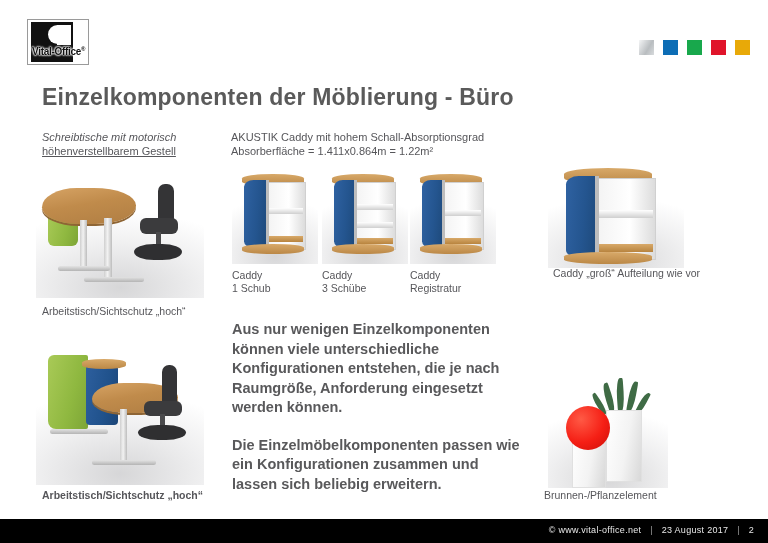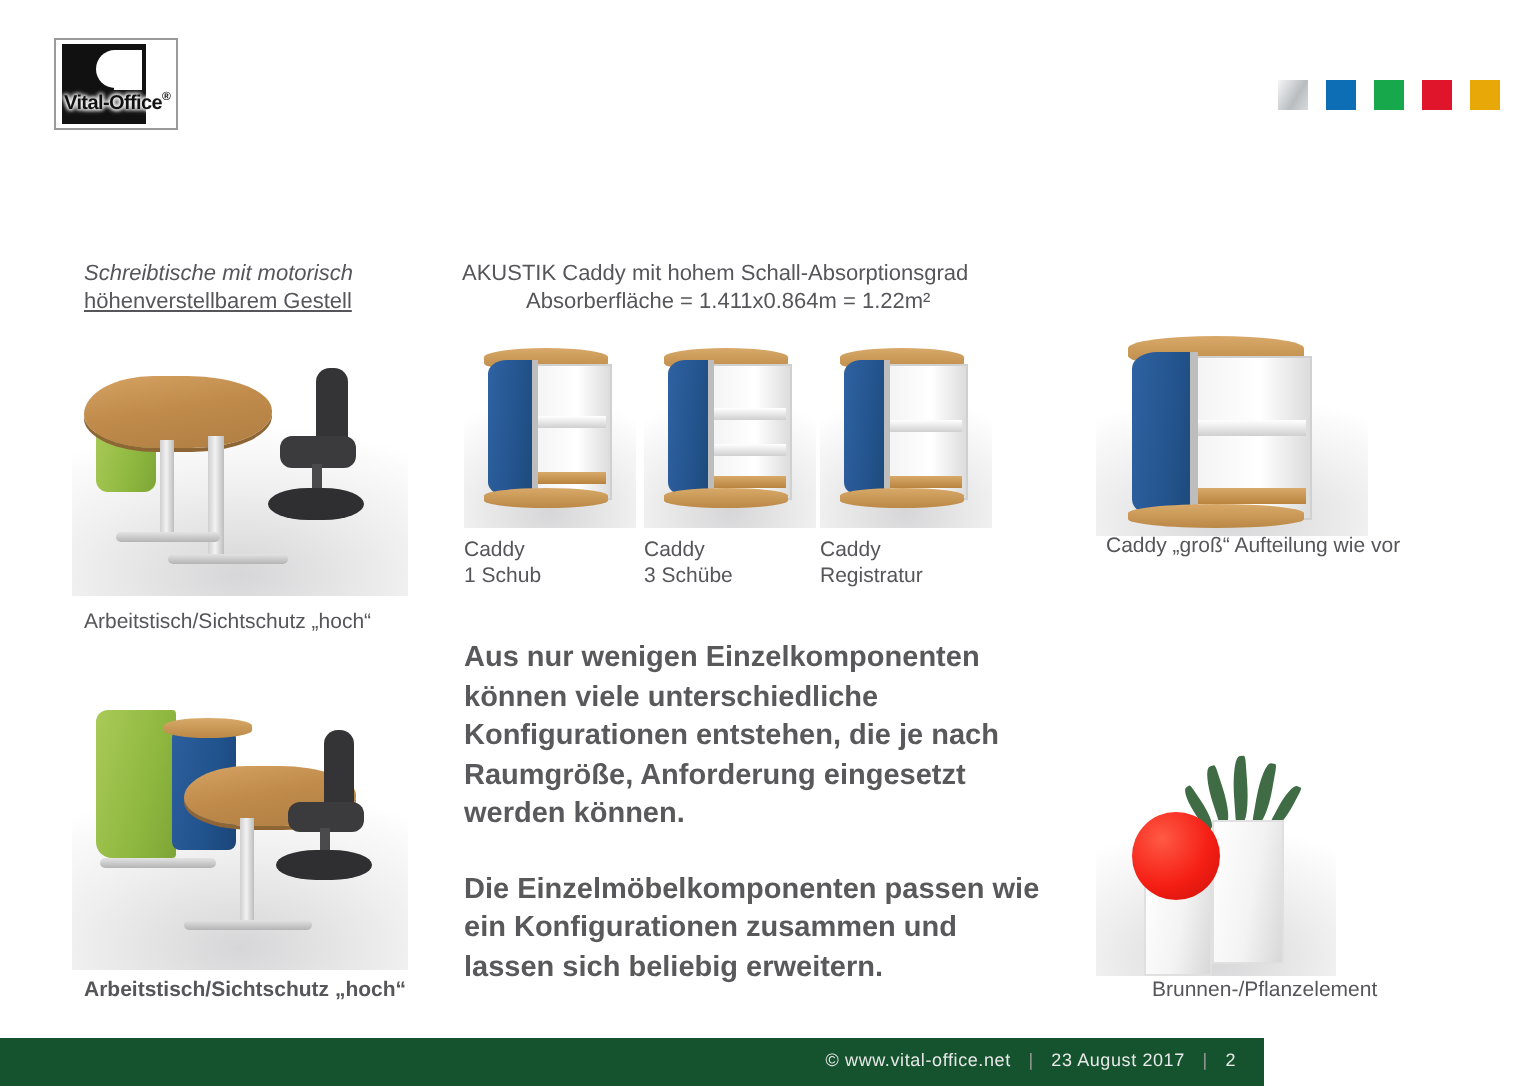--- a/index.html
+++ b/index.html
@@ -128,21 +128,21 @@
     position:absolute;border-radius:50%;
     background:radial-gradient(circle at 34% 30%,#ff5a45 0%,#f51f15 55%,#cc0f08 100%);
   }
   .leaf{
     position:absolute;background:#3f6b45;border-radius:60% 10% 60% 10%;
     transform-origin:50% 100%;
   }
 
   
   .footer{
-    position:absolute;left:0;bottom:0;width:632px;height:24px;background:#14532d;
+    position:absolute;left:0;bottom:0;width:768px;height:24px;background:#000000;
   }
   .footer-text{
     position:absolute;right:14px;top:6px;
     font-size:9px;color:#e8e8e8;letter-spacing:0.3px;white-space:nowrap;
   }
   .footer-sep{color:#9a9a9a;padding:0 6px;}
 </style>
 </head>
 <body>
 
@@ -160,20 +160,21 @@
 
     <div class="swatches">
       <div class="sw" style="background:linear-gradient(120deg,#f4f5f6,#b9bdc0 60%,#d8dbdd);"></div>
       <div class="sw" style="background:#0d6db5;"></div>
       <div class="sw" style="background:#18a84c;"></div>
       <div class="sw" style="background:#e0142a;"></div>
       <div class="sw" style="background:#e8a908;"></div>
     </div>
   </div>
 
+  <div class="title">Einzelkomponenten der Möblierung - Büro</div>
 
   <div class="txt" style="left:42px;top:131px;font-style:italic;">Schreibtische mit motorisch</div>
   <div class="txt" style="left:42px;top:145px;text-decoration:underline;">höhenverstellbarem Gestell</div>
 
   <div class="scene" style="left:36px;top:166px;width:168px;height:132px;">
     <div class="floor"></div>
     <div class="pgreen" style="left:12px;top:46px;width:30px;height:34px;border-radius:2px 0 6px 6px;"></div>
     <div class="desk-top" style="left:6px;top:22px;width:94px;height:36px;"></div>
     <div class="desk-leg" style="left:44px;top:54px;width:7px;height:50px;"></div>
     <div class="desk-leg" style="left:68px;top:52px;width:8px;height:62px;"></div>
@@ -200,21 +201,21 @@
     <div class="chair-seat" style="left:108px;top:58px;width:38px;height:15px;"></div>
     <div class="chair-col" style="left:124px;top:71px;width:5px;height:14px;"></div>
     <div class="chair-star" style="left:102px;top:82px;width:48px;height:15px;"></div>
   </div>
 
   <div class="cap" style="left:42px;top:489px;font-weight:bold;">Arbeitstisch/Sichtschutz „hoch“</div>
 
   <div class="txt" style="left:231px;top:131px;">
     <span class="b">AKUSTIK Caddy</span><span> mit hohem Schall-Absorptionsgrad</span>
   </div>
-  <div class="txt" style="left:231px;top:145px;margin-left:32px;">Absorberfläche = 1.411x0.864m = 1.22m²</div>
+  <div class="txt" style="left:231px;top:145px;">Absorberfläche = 1.411x0.864m = 1.22m²</div>
 
   <div class="scene" style="left:232px;top:164px;width:86px;height:100px;">
     <div class="floor"></div>
     <div class="caddy-wood" style="left:10px;top:10px;width:62px;height:12px;"></div>
     <div class="caddy-body" style="left:36px;top:18px;width:36px;height:66px;"></div>
     <div class="shelf" style="left:37px;top:44px;width:34px;height:6px;"></div>
     <div class="shelf-wood" style="left:37px;top:72px;width:34px;height:6px;"></div>
     <div class="caddy-blue" style="left:12px;top:16px;width:24px;height:68px;"></div>
     <div class="caddy-edge" style="left:34px;top:16px;width:3px;height:68px;"></div>
     <div class="caddy-wood" style="left:10px;top:80px;width:62px;height:10px;"></div>
@@ -277,21 +278,21 @@
     <div class="floor"></div>
     <div class="leaf" style="left:62px;top:10px;width:7px;height:30px;transform:rotate(-18deg);"></div>
     <div class="leaf" style="left:70px;top:6px;width:7px;height:34px;transform:rotate(-4deg);"></div>
     <div class="leaf" style="left:78px;top:9px;width:7px;height:31px;transform:rotate(10deg);"></div>
     <div class="leaf" style="left:55px;top:18px;width:6px;height:24px;transform:rotate(-34deg);"></div>
     <div class="leaf" style="left:86px;top:18px;width:6px;height:24px;transform:rotate(28deg);"></div>
     <div class="ped" style="left:58px;top:38px;width:34px;height:70px;"></div>
     <div class="ped" style="left:24px;top:58px;width:32px;height:56px;"></div>
     <div class="ball" style="left:18px;top:34px;width:44px;height:44px;"></div>
   </div>
-  <div class="cap" style="left:566px;top:489px;padding-left:10px;">Brunnen-/Pflanzelement</div>
+  <div class="cap" style="left:534px;top:489px;padding-left:10px;">Brunnen-/Pflanzelement</div>
 
   <div class="footer">
     <div class="footer-text">
       <span>©</span>
       <span>www.vital-office.net</span>
       <span class="footer-sep">|</span>
       <span>23 August 2017</span>
       <span class="footer-sep">|</span>
       <span>2</span>
     </div>

